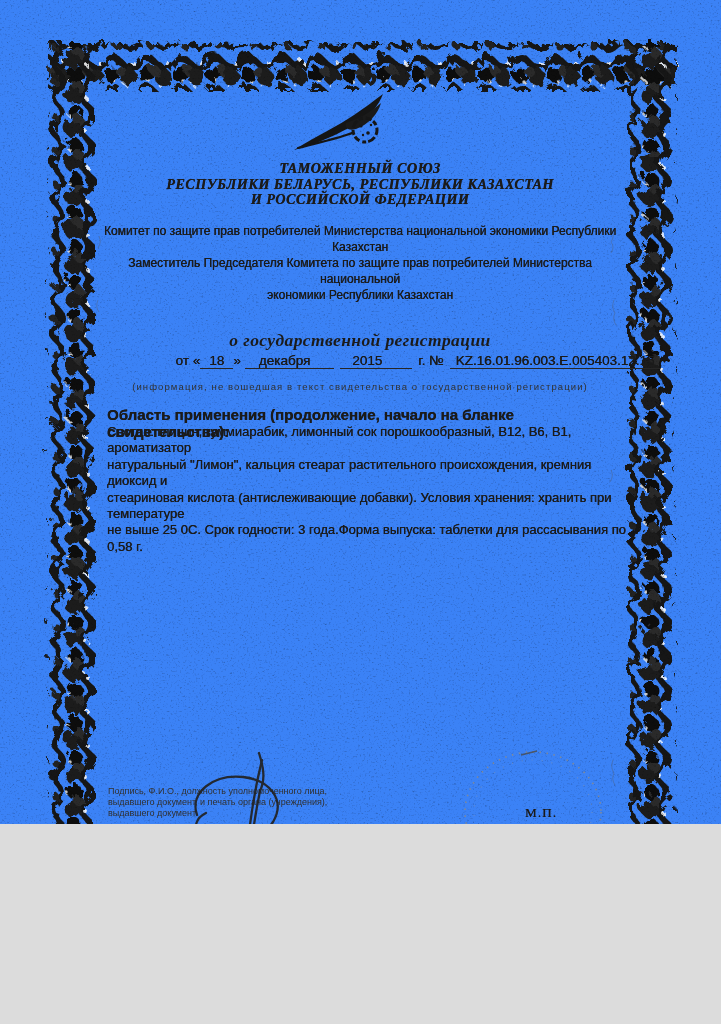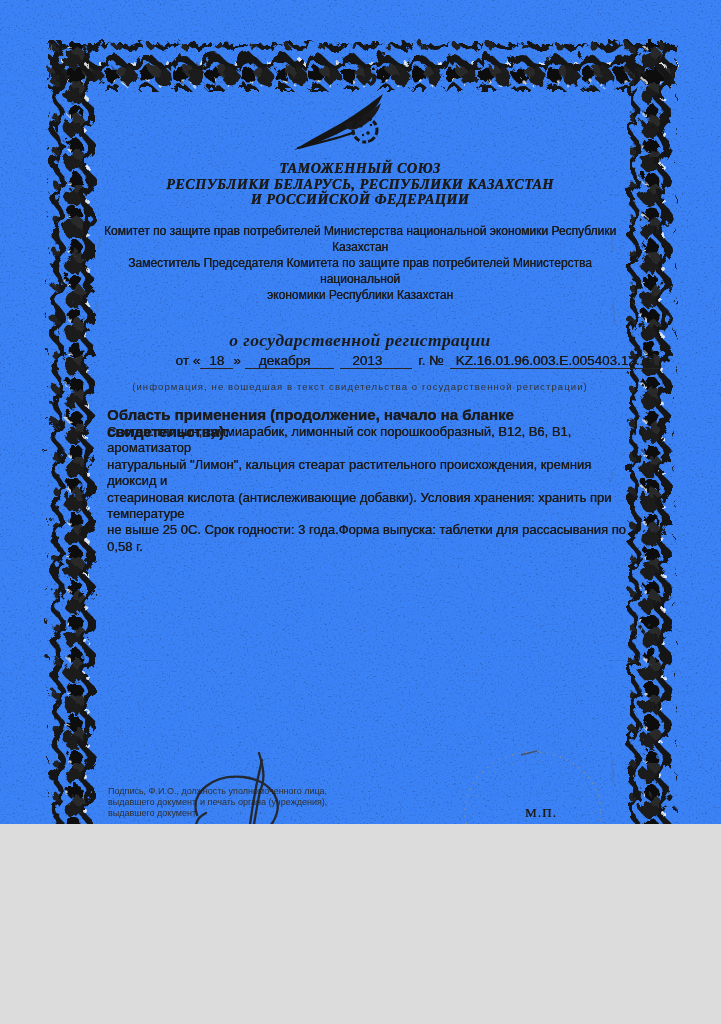--- a/index.html
+++ b/index.html
@@ -116,21 +116,21 @@
   <div class="abs authority center pre thick">Комитет по защите прав потребителей Министерства национальной экономики Республики
 Казахстан
 Заместитель Председателя Комитета по защите прав потребителей Министерства национальной
 экономики Республики Казахстан</div>
 
 
 
   <div class="abs doc-subtitle center serif">о государственной регистрации</div>
 
   <div class="abs date-line center thick">
-    <span>от «</span><span class="ul ul-day">18</span><span>»</span><span class="ul ul-month">декабря</span><span class="ul ul-year">2013</span><span>г.</span>&nbsp;<span>№</span><span class="ul ul-num">KZ.16.01.96.003.E.005403.12.15</span>
+    <span>от «</span><span class="ul ul-day">18</span><span>»</span><span class="ul ul-month">декабря</span><span class="ul ul-year">2015</span><span>г.</span>&nbsp;<span>№</span><span class="ul ul-num">KZ.16.01.96.003.E.005403.12.15</span>
   </div>
 
   <div class="abs date-caption center caption-sm">(информация, не вошедшая в текст свидетельства о государственной регистрации)</div>
 
   <div class="abs body-heading thick">Область применения (продолжение, начало на бланке свидетельства):</div>
 
   <div class="abs body-text pre thick">Состав: глицин, гуммиарабик, лимонный сок порошкообразный, В12, В6, В1, ароматизатор
 натуральный "Лимон", кальция стеарат растительного происхождения, кремния диоксид и
 стеариновая кислота (антислеживающие добавки). Условия хранения: хранить при температуре
 не выше 25 0С. Срок годности: 3 года.Форма выпуска: таблетки для рассасывания по 0,58 г.</div>

